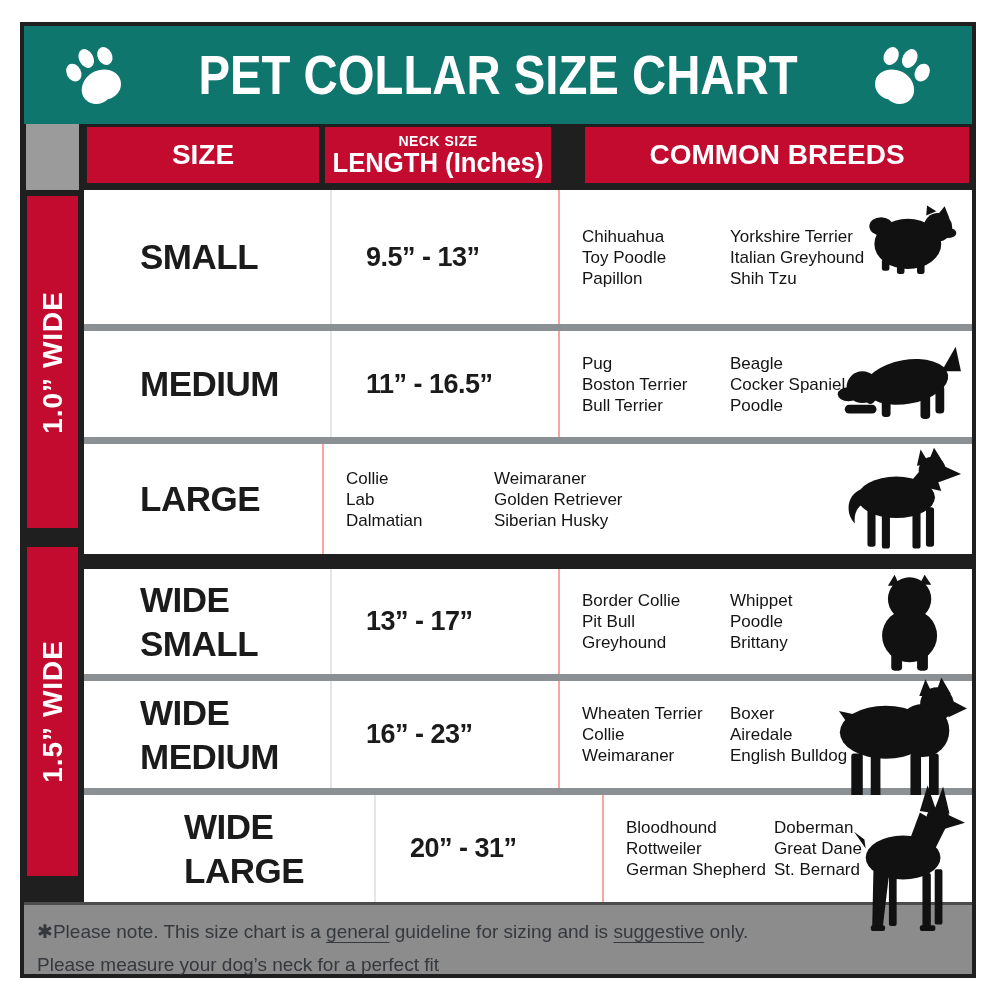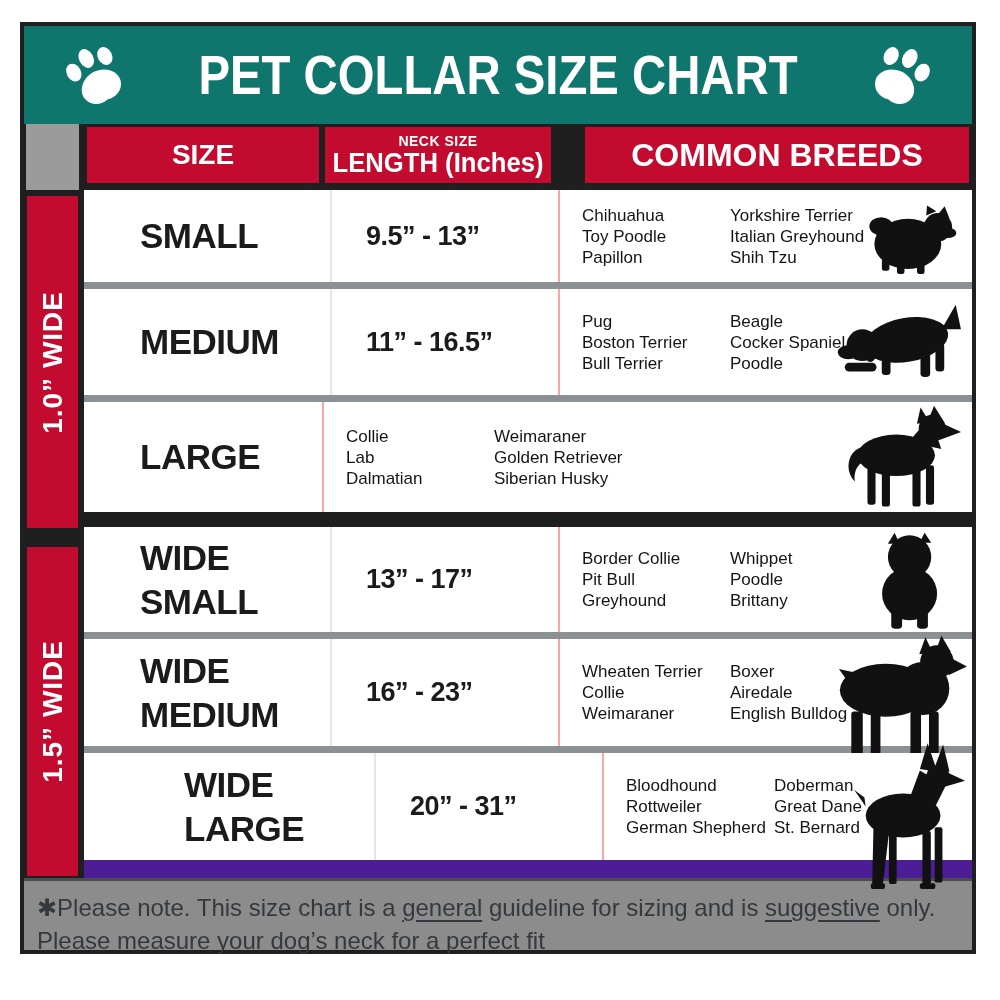--- a/index.html
+++ b/index.html
@@ -16,34 +16,34 @@
   .rail-bar{margin:2px 6px 2px 3px;background:#c20b2e;display:flex;align-items:center;justify-content:center;}
   .rail-bar span{writing-mode:vertical-rl;transform:rotate(180deg);color:#fff;font-weight:bold;font-size:28px;letter-spacing:1px;white-space:nowrap;}
   .rail-gap{height:15px;}
   .main{flex:1;display:flex;flex-direction:column;background:#4c1d95;}
   .header-row{height:66px;box-sizing:border-box;background:#1f1f1f;border-bottom:4px solid #1f1f1f;display:flex;gap:6px;padding:3px 3px;}
   .hcell{background:#c20b2e;color:#fff;display:flex;flex-direction:column;align-items:center;justify-content:center;font-weight:bold;}
   .h-size{flex:0 0 232px;font-size:28px;}
   .h-length{flex:0 0 226px;}
   .h-length .neck{font-size:14px;line-height:15px;letter-spacing:.5px;}
   .h-length .len{font-size:27px;line-height:28px;transform:scaleX(.95);white-space:nowrap;}
-  .h-breeds{flex:1;font-size:32px;transform-origin:center;margin-left:28px;}
+  .h-breeds{flex:1;font-size:28px;transform-origin:center;margin-left:28px;}
   .row{display:flex;background:#fff;position:relative;}
   .cell{box-sizing:border-box;display:flex;align-items:center;}
   .size-cell{flex:0 0 238px;padding-left:56px;font-size:35px;font-weight:bold;color:#1b1b1b;line-height:1.25;letter-spacing:-.5px;}
   .length-cell{flex:0 0 228px;padding-left:34px;font-size:27px;font-weight:600;color:#1b1b1b;border-left:2px solid #e6e6e8;letter-spacing:-.5px;margin-left:8px;}
   .breeds-cell{flex:1;border-left:2px solid #fca5a5;position:relative;padding-left:22px;}
   .bcol{white-space:pre-line;font-size:17px;line-height:21px;color:#141414;}
   .bcol.c1{width:148px;flex:0 0 148px;}
   .bcol.c2{width:170px;flex:0 0 170px;}
   .dog{position:absolute;}
   .divider{height:7px;background:#8b9095;}
   .section-band{height:15px;background:#1f1f1f;}
   
-  .footer{height:72px;box-sizing:border-box;background:#8c8c8c;border-top:3px solid #4c4c4c;padding:10px 17px 0 13px;color:#35383d;font-size:24px;line-height:33px;}
+  .footer{height:72px;box-sizing:border-box;background:#8c8c8c;border-top:3px solid #4c4c4c;padding:10px 17px 0 13px;color:#35383d;font-size:19px;line-height:33px;}
   .footer p{margin:0;}
   .u{text-decoration:underline;text-underline-offset:4px;}
   svg{display:block;overflow:visible;}
 </style>
 </head>
 <body>
 
 <div class="frame">
 
   <div class="titlebar">
@@ -83,21 +83,21 @@
 
       <div class="header-row">
         <div class="hcell h-size">SIZE</div>
         <div class="hcell h-length">
           <div class="neck">NECK SIZE</div>
           <div class="len">LENGTH (Inches)</div>
         </div>
         <div class="hcell h-breeds">COMMON BREEDS</div>
       </div>
 
-      <div class="row" style="height:92px;">
+      <div class="row" style="height:134px;">
         <div class="cell size-cell">SMALL</div>
         <div class="cell length-cell">9.5” - 13”</div>
         <div class="cell breeds-cell">
           <div class="bcol c1">Chihuahua
 Toy Poodle
 Papillon</div>
           <div class="bcol c2">Yorkshire Terrier
 Italian Greyhound
 Shih Tzu</div>
           <svg class="dog" style="right:14px;top:13px;width:92px;height:76px;" viewBox="0 0 110 85">

